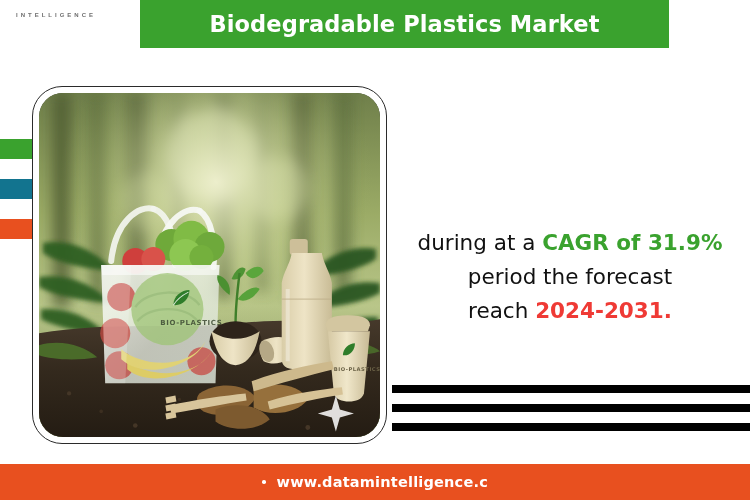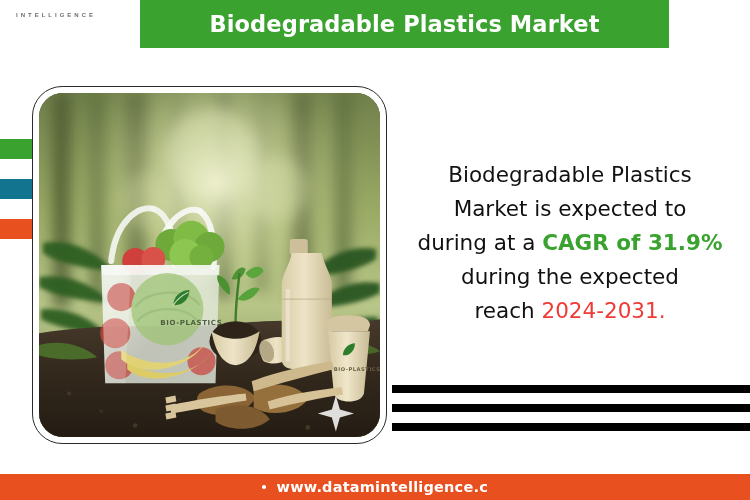--- a/index.html
+++ b/index.html
@@ -70,30 +70,30 @@
   .photo svg{ display:block; width:100%; height:100%; }
 
   
   .stat-text{
     position:absolute; left:405px; top:158px; width:330px;
     text-align:center;
     font-family:"DejaVu Sans", sans-serif;
     font-size:21.5px; line-height:34px; color:#111111;
   }
   .hl-green{ color:var(--brand-green,#3aa22e); font-weight:bold; }
-  .hl-red{ color:var(--brand-red,#ef3a35); font-weight:normal; }
+  .hl-red{ color:var(--brand-red,#ef3a35); font-weight:bold; }
 
   
   .stripes{ position:absolute; left:392px; top:385px; width:358px; }
   .stripes i{ display:block; height:8px; background:#000000; }
   .stripes .sgap{ height:11px; background:transparent; }
 
   
   .footer{
-    position:absolute; left:0; bottom:0; width:750px; height:26px;
+    position:absolute; left:0; bottom:0; width:750px; height:36px;
     background:var(--brand-orange,#e8501f);
     display:flex; align-items:center; justify-content:center; gap:11px;
   }
   .footer .dot{ width:3.5px; height:3.5px; background:#ffffff; border-radius:50%; display:block; }
   .footer .url{
     color:#ffffff; font-weight:bold; font-size:14.5px;
     font-family:"DejaVu Sans", sans-serif; letter-spacing:0.2px;
   }
 </style>
 </head>
@@ -307,24 +307,24 @@
       </g>
 
       <g opacity="0.95">
         <path d="M296 302 L300 316 L314 320 L300 324 L296 338 L292 324 L278 320 L292 316 Z" fill="#ffffff" opacity="0.9"></path>
       </g>
     </svg>
   </div>
 </div>
 
 <div class="stat-text">
-  <span>Biodegradable Plastics</span><br>
-  <span>Market is expected to</span><br>
+  <br>
+  <br>
   <span>during at a </span><span class="hl-green">CAGR of 31.9%</span><br>
-  <span>during the expected</span><br>
+  <span>period the forecast</span><br>
   <span>reach </span><span class="hl-red">2024-2031.</span>
 </div>
 
 <div class="stripes">
   <i></i>
   <i class="sgap"></i>
   <i></i>
   <i class="sgap"></i>
   <i></i>
 </div>

